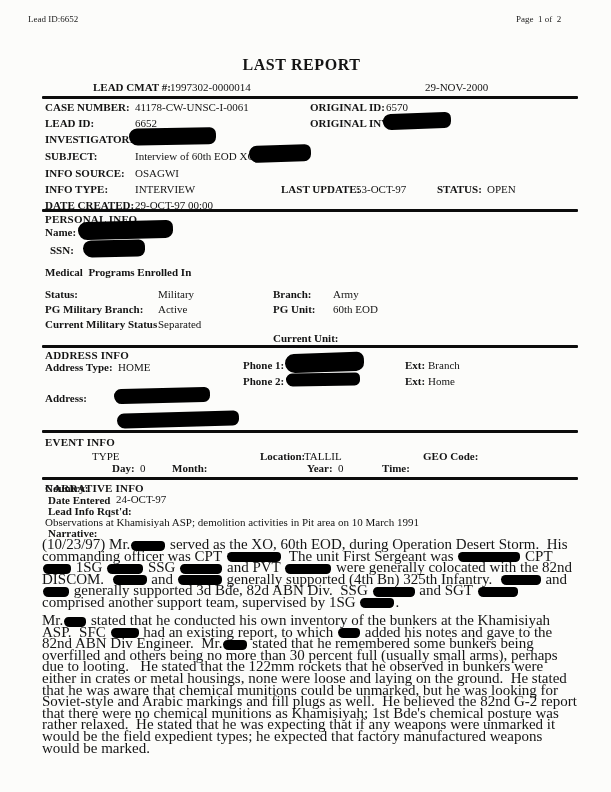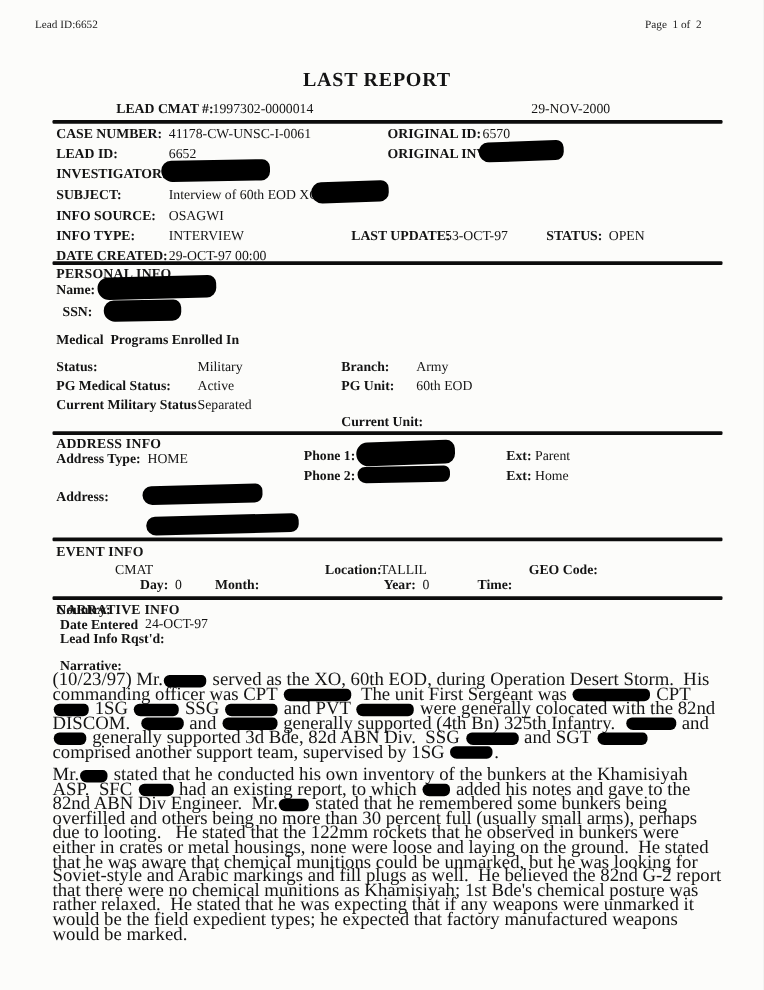--- a/index.html
+++ b/index.html
@@ -72,65 +72,66 @@
   <span class="redact abs r15" style="left:78px;top:221px;width:95px;height:18px;"></span>
   <span class="abs b" style="left:50px;top:244px;">SSN:</span>
   <span class="redact abs r1" style="left:83px;top:240px;width:62px;height:17px;"></span>
   <span class="abs b" style="left:45px;top:266px;">Medical  Programs Enrolled In</span>
 
   <span class="abs b" style="left:45px;top:288px;">Status:</span>
   <span class="abs" style="left:158px;top:288px;">Military</span>
   <span class="abs b" style="left:273px;top:288px;">Branch:</span>
   <span class="abs" style="left:333px;top:288px;">Army</span>
 
-  <span class="abs b" style="left:45px;top:303px;">PG Medical Status:</span>
+  <span class="abs b" style="left:45px;top:303px;">PG Military Branch:</span>
   <span class="abs" style="left:158px;top:303px;">Active</span>
   <span class="abs b" style="left:273px;top:303px;">PG Unit:</span>
   <span class="abs" style="left:333px;top:303px;">60th EOD</span>
 
   <span class="abs b" style="left:45px;top:318px;">Current Military Status</span>
   <span class="abs" style="left:158px;top:318px;">Separated</span>
   <span class="abs b" style="left:273px;top:332px;">Current Unit:</span>
 
   <div class="rule" style="top:345px;"></div>
 
   <span class="abs sect" style="left:45px;top:349px;">ADDRESS INFO</span>
   <span class="abs b" style="left:45px;top:361px;">Address Type:</span>
   <span class="abs" style="left:118px;top:361px;">HOME</span>
   <span class="abs b" style="left:243px;top:359px;">Phone 1:</span>
   <span class="redact abs r2" style="left:285px;top:353px;width:79px;height:19px;"></span>
   <span class="abs b" style="left:405px;top:359px;">Ext:</span>
-  <span class="abs" style="left:428px;top:359px;">Parent</span>
+  <span class="abs" style="left:428px;top:359px;">Branch</span>
   <span class="abs b" style="left:243px;top:375px;">Phone 2:</span>
   <span class="redact abs r1" style="left:286px;top:373px;width:74px;height:13px;"></span>
   <span class="abs b" style="left:405px;top:375px;">Ext:</span>
   <span class="abs" style="left:428px;top:375px;">Home</span>
   <span class="abs b" style="left:45px;top:392px;">Address:</span>
   <span class="redact abs r15" style="left:114px;top:388px;width:96px;height:15px;"></span>
   <span class="redact abs r15" style="left:117px;top:412px;width:122px;height:15px;"></span>
 
   <div class="rule" style="top:430px;"></div>
 
   <span class="abs sect" style="left:45px;top:436px;">EVENT INFO</span>
   <span class="abs b" style="left:45px;top:450px;margin-top:32px;">Country:</span>
-  <span class="abs" style="left:92px;top:450px;">CMAT</span>
+  <span class="abs" style="left:92px;top:450px;">TYPE</span>
   <span class="abs b" style="left:260px;top:450px;">Location:</span>
   <span class="abs" style="left:304px;top:450px;">TALLIL</span>
   <span class="abs b" style="left:423px;top:450px;">GEO Code:</span>
   <span class="abs b" style="left:112px;top:462px;">Day:</span>
   <span class="abs" style="left:140px;top:462px;">0</span>
   <span class="abs b" style="left:172px;top:462px;">Month:</span>
   <span class="abs b" style="left:307px;top:462px;">Year:</span>
   <span class="abs" style="left:338px;top:462px;">0</span>
   <span class="abs b" style="left:382px;top:462px;text-align:center;">Time:</span>
 
   <div class="rule" style="top:477px;"></div>
 
   <span class="abs sect" style="left:45px;top:482px;">NARRATIVE INFO</span>
   <span class="abs b" style="left:48px;top:494px;">Date Entered</span>
   <span class="abs" style="left:116px;top:493px;">24-OCT-97</span>
   <span class="abs b" style="left:48px;top:505px;">Lead Info Rqst'd:</span>
+  <span class="abs" style="left:45px;top:516px;">Observations at Khamisiyah ASP; demolition activities in Pit area on 10 March 1991</span>
   <span class="abs b" style="left:48px;top:527px;">Narrative:</span>
 
   <div class="para" style="top:539px;">(10/23/97) Mr.<span class="redact" style="width: 34px;"></span> served as the XO, 60th EOD, during Operation Desert Storm.  His commanding officer was CPT <span class="redact" style="width: 54px;"></span>  The unit First Sergeant was <span class="redact" style="width: 62px;"></span> CPT <span class="redact" style="width: 28px;"></span> 1SG <span class="redact" style="width: 36px;"></span> SSG <span class="redact" style="width: 42px;"></span> and PVT <span class="redact" style="width: 46px;"></span> were generally colocated with the 82nd DISCOM.  <span class="redact" style="width: 34px;"></span> and <span class="redact" style="width: 44px;"></span> generally supported (4th Bn) 325th Infantry.  <span class="redact" style="width: 40px;"></span> and <span class="redact" style="width: 26px;"></span> generally supported 3d Bde, 82d ABN Div.  SSG <span class="redact" style="width: 42px;"></span> and SGT <span class="redact" style="width: 40px;"></span> comprised another support team, supervised by 1SG <span class="redact" style="width: 34px;"></span>.</div>
   <div class="para" style="top:615px;">Mr.<span class="redact" style="width: 22px;"></span> stated that he conducted his own inventory of the bunkers at the Khamisiyah ASP.  SFC <span class="redact" style="width: 28px;"></span> had an existing report, to which <span class="redact" style="width: 22px;"></span> added his notes and gave to the 82nd ABN Div Engineer.  Mr.<span class="redact" style="width: 24px;"></span> stated that he remembered some bunkers being overfilled and others being no more than 30 percent full (usually small arms), perhaps due to looting.   He stated that the 122mm rockets that he observed in bunkers were either in crates or metal housings, none were loose and laying on the ground.  He stated that he was aware that chemical munitions could be unmarked, but he was looking for Soviet-style and Arabic markings and fill plugs as well.  He believed the 82nd G-2 report that there were no chemical munitions as Khamisiyah; 1st Bde's chemical posture was rather relaxed.  He stated that he was expecting that if any weapons were unmarked it would be the field expedient types; he expected that factory manufactured weapons would be marked.</div>
 
 </div>
 
 </body></html>

